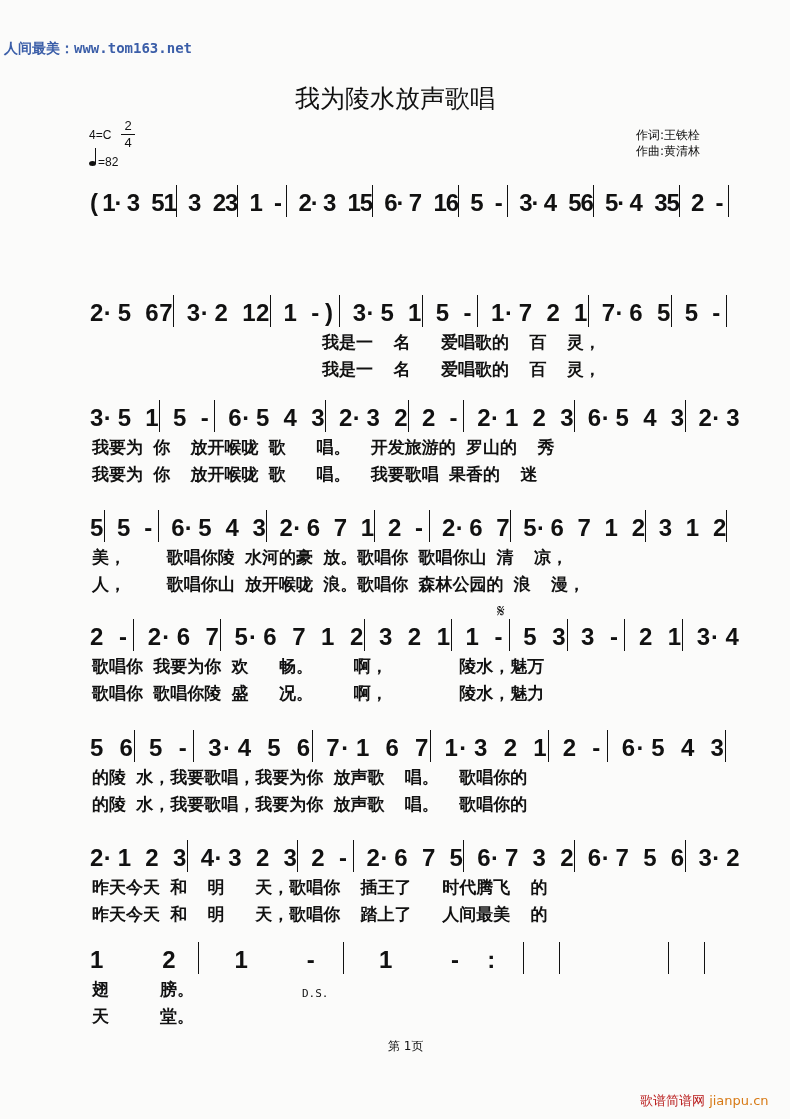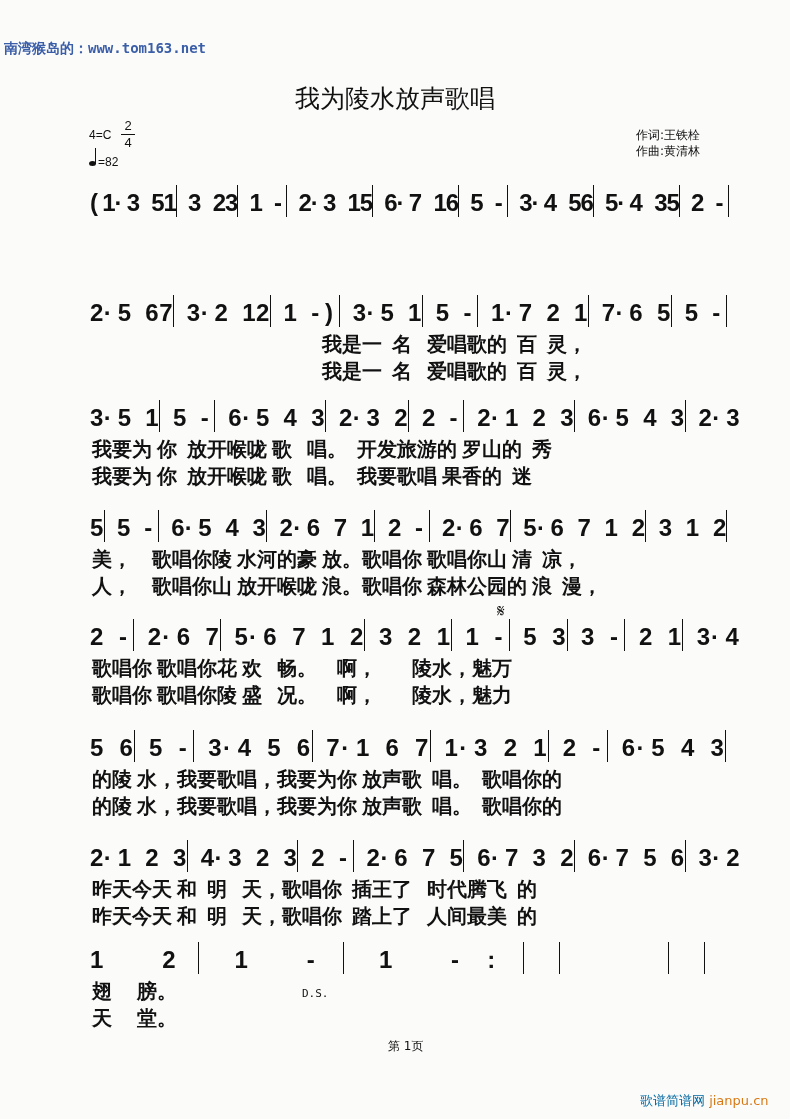--- a/index.html
+++ b/index.html
@@ -27,33 +27,33 @@
   .credits { position: absolute; left: 636px; top: 127px; font-size: 12px; line-height: 16px; }
 
   .line { position: absolute; left: 0; width: 790px; }
   .notes { position: absolute; left: 0; top: 0; height: 40px; width: 790px; }
   .n {
     position: absolute; top: 8px; font-family: "Liberation Sans", sans-serif;
     font-weight: bold; font-size: 24px; line-height: 24px;
   }
   .barline { position: absolute; top: 2px; width: 1px; height: 32px; background: #111; }
   .lyr {
-    position: absolute; font-size: 20px; font-weight: bold; letter-spacing: 0;
-    font-family: Liberation Serif, serif; white-space: pre;
+    position: absolute; font-size: 17px; font-weight: bold; letter-spacing: 0;
+    font-family: Liberation Mono, monospace; white-space: pre;
   }
   .footer-page { position: absolute; left: 388px; top: 1038px; font-size: 12px; }
   .watermark-bottom { position: absolute; left: 640px; top: 1092px; font-size: 13px; color: #555; }
   .watermark-bottom span { color: #d77a16; font-family: "DejaVu Sans", sans-serif; }
   .segno { position:absolute; left: 497px; top: 600px; font-size: 18px; }
   .ds { position:absolute; left: 302px; top: 987px; font-size: 11px; font-family: "DejaVu Sans Mono", monospace; }
 </style>
 </head>
 <body>
 
-<div class="watermark-top">南湾猴岛的：www.tom163.net</div>
+<div class="watermark-top">人间最美：www.tom163.net</div>
 <div class="title">我为陵水放声歌唱</div>
 <div class="key">4=C</div>
 <div class="timesig">
   <div>2</div>
   <div class="bar"></div>
   <div>4</div>
 </div>
 <div class="tempo">
   <span class="note"></span><span>=82</span>
 </div>
@@ -272,21 +272,21 @@
         <span class="n" style="left: 581.111px;">3</span>
         <span class="n" style="left: 610px;">-</span>
         <div class="barline" style="left: 624.444px;"></div>
         <span class="n" style="left: 638.889px;">2</span>
         <span class="n" style="left: 667.778px;">1</span>
         <div class="barline" style="left: 682.222px;"></div>
         <span class="n" style="left: 696.667px;">3</span>
         <span class="n" style="left: 711.111px;">·</span>
         <span class="n" style="left: 725.556px;">4</span>
       </div>
-      <div class="lyr" style="left: 92px; top: 38px;">歌唱你 歌唱你花 欢   畅。    啊，       陵水，魅万</div>
+      <div class="lyr" style="left: 92px; top: 38px;">歌唱你 我要为你 欢   畅。    啊，       陵水，魅万</div>
       <div class="lyr" style="left: 92px; top: 65px;">歌唱你 歌唱你陵 盛   况。    啊，       陵水，魅力</div>
     </div>
     <div class="line" style="top: 728px;">
       <div class="notes">
         <span class="n" style="left: 90px;">5</span>
         <span class="n" style="left: 119.545px;">6</span>
         <div class="barline" style="left: 134.318px;"></div>
         <span class="n" style="left: 149.091px;">5</span>
         <span class="n" style="left: 178.636px;">-</span>
         <div class="barline" style="left: 193.409px;"></div>
@@ -380,13 +380,13 @@
         <div class="barline" style="left: 703.889px;"></div>
       </div>
       <div class="lyr" style="left: 92px; top: 38px;">翅     膀。</div>
       <div class="lyr" style="left: 92px; top: 65px;">天     堂。</div>
     </div>
   </div>
 
 <div class="segno">𝄋</div>
 <div class="ds">D.S.</div>
 <div class="footer-page">第 1页</div>
-<div class="watermark-bottom"><span style="color:#0369a1">歌谱简谱网 </span><span>jianpu.cn</span></div>
+<div class="watermark-bottom"><span style="color:#b91c1c">歌谱简谱网 </span><span>jianpu.cn</span></div>
 
 </body></html>

